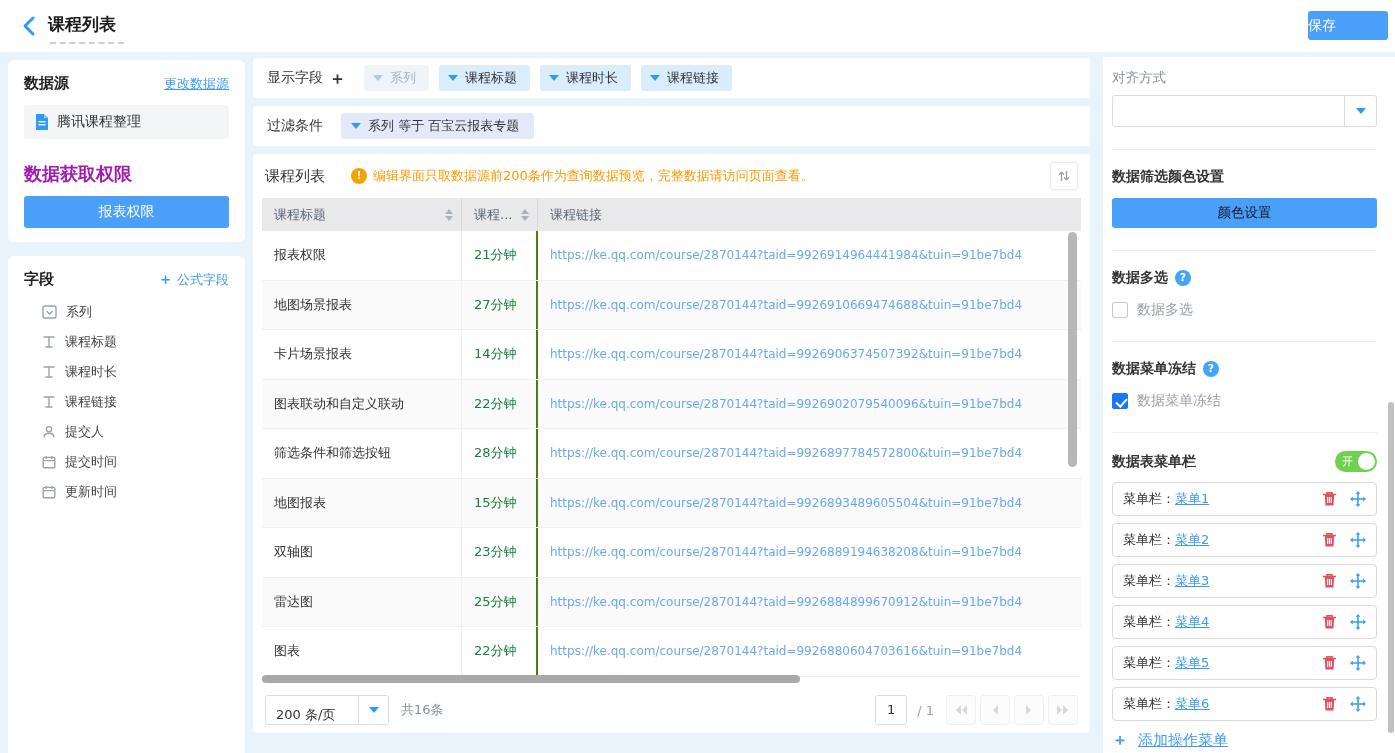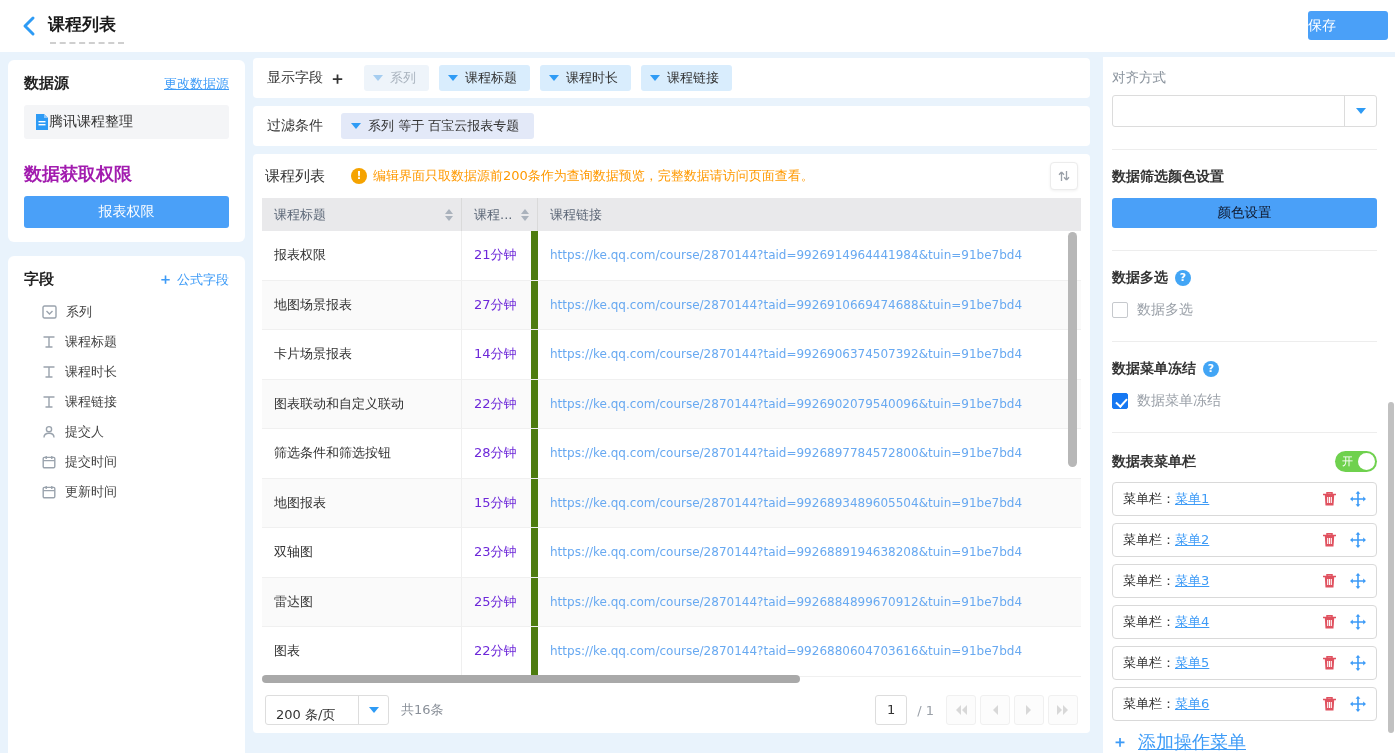--- a/index.html
+++ b/index.html
@@ -18,21 +18,21 @@
     border:none; border-radius:3px; font-size:14px; text-align:left; line-height:29px; cursor:pointer; }
 
   
   .left-col { position:absolute; left:8px; top:60px; width:237px; }
   .card { background:#fff; border-radius:6px; }
   .ds-card { padding:14px 16px 14px; }
   .row-between { display:flex; align-items:center; justify-content:space-between; }
   .sec-title { font-size:15px; font-weight:bold; color:#222; }
   .link { color:#3d9bf7; font-size:13px; cursor:pointer; }
   .u { text-decoration:underline; }
-  .source-box { margin-top:12px; height:34px; background:#f4f5f7; border-radius:3px; display:flex; align-items:center; padding:0 11px; gap:0; }
+  .source-box { margin-top:12px; height:34px; background:#f4f5f7; border-radius:3px; display:flex; align-items:center; padding:0 11px; gap:8px; }
   .source-box span { font-size:14px; color:#333; }
   .perm-title { margin-top:23px; font-size:18px; font-weight:bold; color:#a21caf; }
   .blue-btn { margin-top:10px; width:100%; height:32px; background:#4aa0f8; border:none; border-radius:3px; color:#fff; font-size:14px; cursor:pointer; }
   .fields-card { margin-top:14px; height:504px; padding:14px 16px; }
   .plus { color:#3d9bf7; font-size:15px; font-weight:bold; margin-right:4px; }
   .field-list { margin-top:8px; }
   .field-item { height:30px; display:flex; align-items:center; gap:9px; padding-left:18px; cursor:pointer; }
   .field-item svg { flex:none; }
   .field-item span.lbl { font-size:13px; color:#444; }
 
@@ -64,21 +64,21 @@
   .th { display:flex; align-items:center; }
   .th1 { width:200px; padding:0 8px 0 12px; justify-content:space-between; border-right:1px solid #dadada; height:100%; }
   .th2 { width:76px; padding:0 8px 0 12px; justify-content:space-between; border-right:1px solid #dadada; height:100%; }
   .th3 { flex:1; padding-left:12px; height:100%; }
   .sort2 { display:flex; flex-direction:column; gap:2px; }
   .tri-up { width:0; height:0; border-left:4px solid transparent; border-right:4px solid transparent; border-bottom:5px solid #aab2bc; }
   .tri-dn { width:0; height:0; border-left:4px solid transparent; border-right:4px solid transparent; border-top:5px solid #aab2bc; }
   .trow { display:flex; height:49.5px; align-items:center; border-bottom:1px solid #f0f0f0; font-size:13px; }
   .trow:nth-child(even) { background:#fafafa; }
   .td1 { width:200px; padding-left:12px; color:#333; border-right:1px solid #efefef; height:100%; display:flex; align-items:center; }
-  .td2 { width:76px; padding-left:12px; color:#6d28d9; border-right:7px solid #4d7c0f; height:100%; display:flex; align-items:center; }
+  .td2 { width:76px; padding-left:12px; color:#15803d; border-right:2px solid #4d7c0f; height:100%; display:flex; align-items:center; }
   .td3 { flex:1; padding-left:12px; font-size:12px; color:#68a9f1; overflow:hidden; white-space:nowrap; cursor:pointer; }
   .hscroll { position:absolute; left:9px; top:521px; width:538px; height:8px; background:#a9a9a9; border-radius:4px; cursor:grab; }
   .vscroll { position:absolute; right:13px; top:78px; width:9px; height:235px; background:#b7b7b7; border-radius:5px; cursor:grab; }
   .pager { position:absolute; left:0; right:0; bottom:0; height:46px; display:flex; align-items:center; padding:0 12px; }
   .psize { width:124px; height:30px; border:1px solid #ddd; border-radius:3px; display:flex; align-items:flex-end; background:#fff; cursor:pointer; }
   .psize .val { flex:1; padding-left:10px; font-size:13px; color:#333; }
   .psize .seg { width:30px; height:100%; border-left:1px solid #ddd; display:flex; align-items:center; justify-content:center; }
   .total { margin-left:12px; font-size:13px; color:#8a9099; }
   .pager .sp { flex:1; }
   .pinput { width:32px; height:30px; border:1px solid #ddd; border-radius:3px; text-align:center; line-height:28px; font-size:13px; color:#333; background:#fff; }
@@ -110,21 +110,21 @@
   .toggle .knob { position:absolute; right:2px; top:2px; width:17px; height:17px; background:#fff; border-radius:50%; }
   .menu-list { margin-top:10px; }
   .menu-item { height:34px; border:1px solid #d9d9d9; border-radius:4px; display:flex; align-items:center; padding:0 10px; margin-bottom:7px; background:#fff; }
   .mi-prefix { font-size:13px; color:#333; }
   .mi-name { font-size:13px; color:#3d9bf7; text-decoration:underline; cursor:pointer; }
   .menu-item .sp { flex:1; }
   .ic-btn { display:flex; align-items:center; justify-content:center; cursor:pointer; }
   .ic-btn + .ic-btn { margin-left:13px; }
   .add-menu { margin-top:9px; display:flex; align-items:center; gap:6px; cursor:pointer; }
   .add-menu .plus { font-size:16px; }
-  .add-menu .t { font-size:18px; color:#3d9bf7; text-decoration:underline; }
+  .add-menu .t { font-size:15px; color:#3d9bf7; text-decoration:underline; }
 
   
   .page-scroll { position:absolute; left:1388px; top:402px; width:6px; height:331px; background:#c1c1c1; border-radius:3px; cursor:grab; }
 </style>
 </head>
 <body>
 
 <div class="topbar">
   <div class="back-btn">
     <svg width="24" height="24" viewBox="0 0 24 24">

